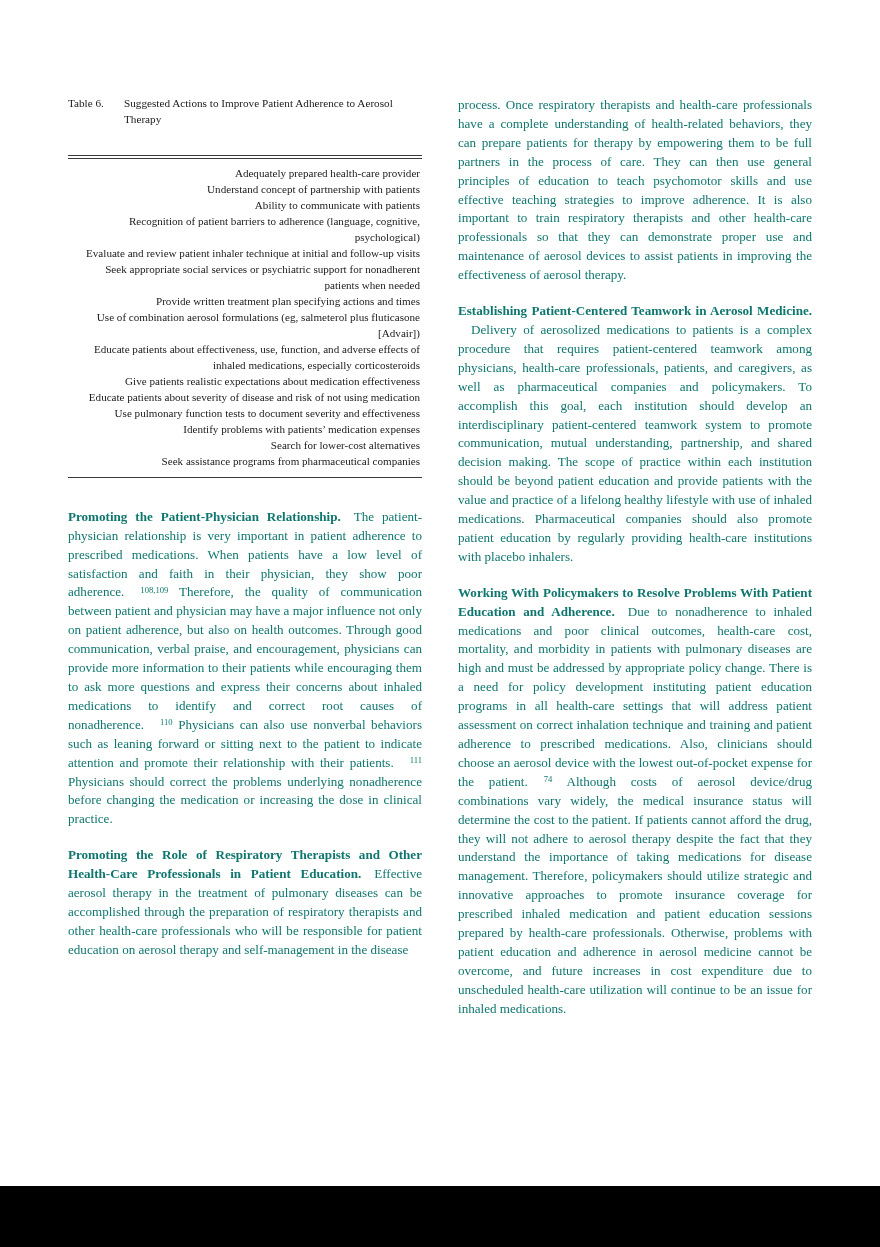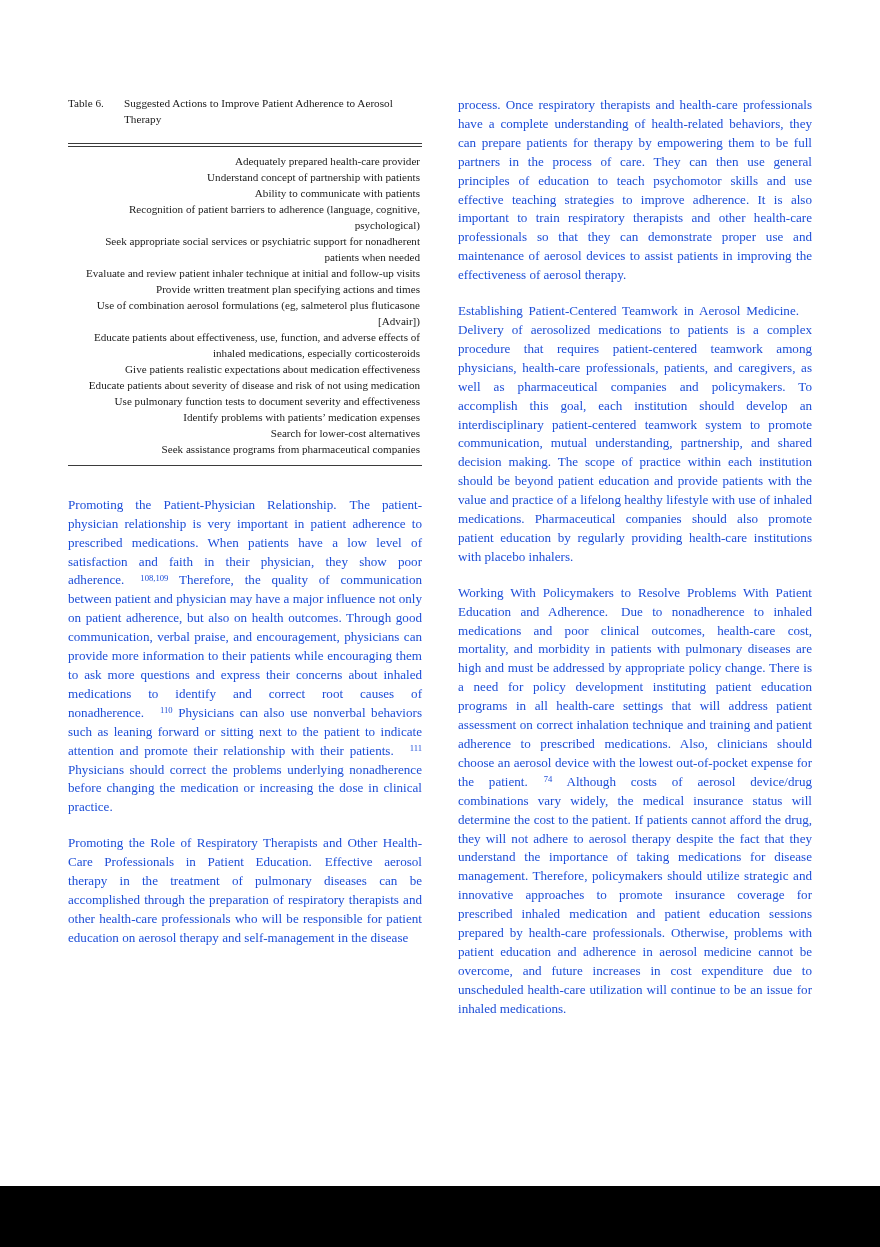--- a/index.html
+++ b/index.html
@@ -39,21 +39,21 @@
   
   .table-block {
     width: 354px;
     margin-bottom: 30px;
   }
   .table-caption {
     display: flex;
     font-size: 11.2px;
     line-height: 1.42;
     color: #1a1a1a;
-    margin-bottom: 15px;
+    margin-bottom: 27px;
   }
   .table-caption-label {
     flex: 0 0 auto;
     width: 56px;
     white-space: nowrap;
   }
   .table-caption-text {
     flex: 1 1 auto;
   }
   .rule-double {
@@ -88,28 +88,28 @@
     vertical-align: -0.24em;
   }
 
   
   p.body {
     margin: 0 0 0 0;
     font-size: 13.1px;
     line-height: 1.445;
     text-align: justify;
     text-justify: inter-word;
-    color: #1d4ed8;
+    color: #0f766e;
     hyphens: none;
   }
   p.body + p.body {
     margin-top: 17px;
   }
   .runin {
-    font-weight: normal;
+    font-weight: bold;
   }
   .runin-gap {
     display: inline-block;
     width: 13px;
   }
   sup.ref {
     font-size: 0.66em;
     vertical-align: 0.42em;
     line-height: 0;
     margin-left: 16px;
@@ -138,22 +138,22 @@
           <div class="table-caption">
             <span class="table-caption-label">Table 6.</span>
             <span class="table-caption-text">Suggested Actions to Improve Patient Adherence to Aerosol Therapy</span>
           </div>
           <div class="rule-double"></div>
           <div class="table-rows">
               <div class="trow lvl0">Adequately prepared health-care provider</div>
               <div class="trow lvl1">Understand concept of partnership with patients</div>
               <div class="trow lvl1">Ability to communicate with patients</div>
               <div class="trow lvl1">Recognition of patient barriers to adherence (language, cognitive, psychological)</div>
+              <div class="trow lvl0">Evaluate and review patient inhaler technique at initial and follow-up visits</div>
               <div class="trow lvl1">Seek appropriate social services or psychiatric support for nonadherent patients when needed</div>
-              <div class="trow lvl0">Evaluate and review patient inhaler technique at initial and follow-up visits</div>
               <div class="trow lvl0">Provide written treatment plan specifying actions and times</div>
               <div class="trow lvl1">Use of combination aerosol formulations (eg, salmeterol plus fluticasone [Advair])</div>
               <div class="trow lvl0">Educate patients about effectiveness, use, function, and adverse effects of inhaled medications, especially corticosteroids</div>
               <div class="trow lvl1">Give patients realistic expectations about medication effectiveness</div>
               <div class="trow lvl0">Educate patients about severity of disease and risk of not using medication</div>
               <div class="trow lvl1">Use pulmonary function tests to document severity and effectiveness</div>
               <div class="trow lvl0">Identify problems with patients’ medication expenses</div>
               <div class="trow lvl1">Search for lower-cost alternatives</div>
               <div class="trow lvl1">Seek assistance programs from pharmaceutical companies</div>
             </div>

